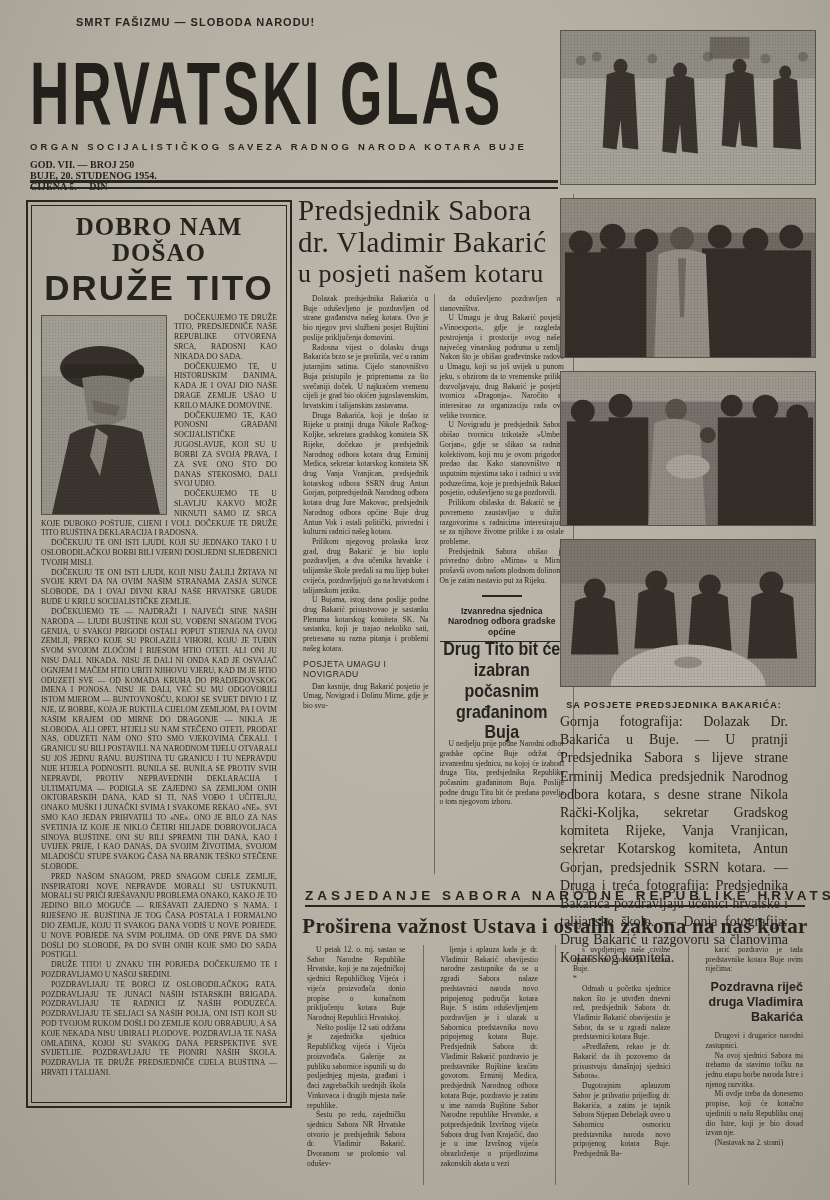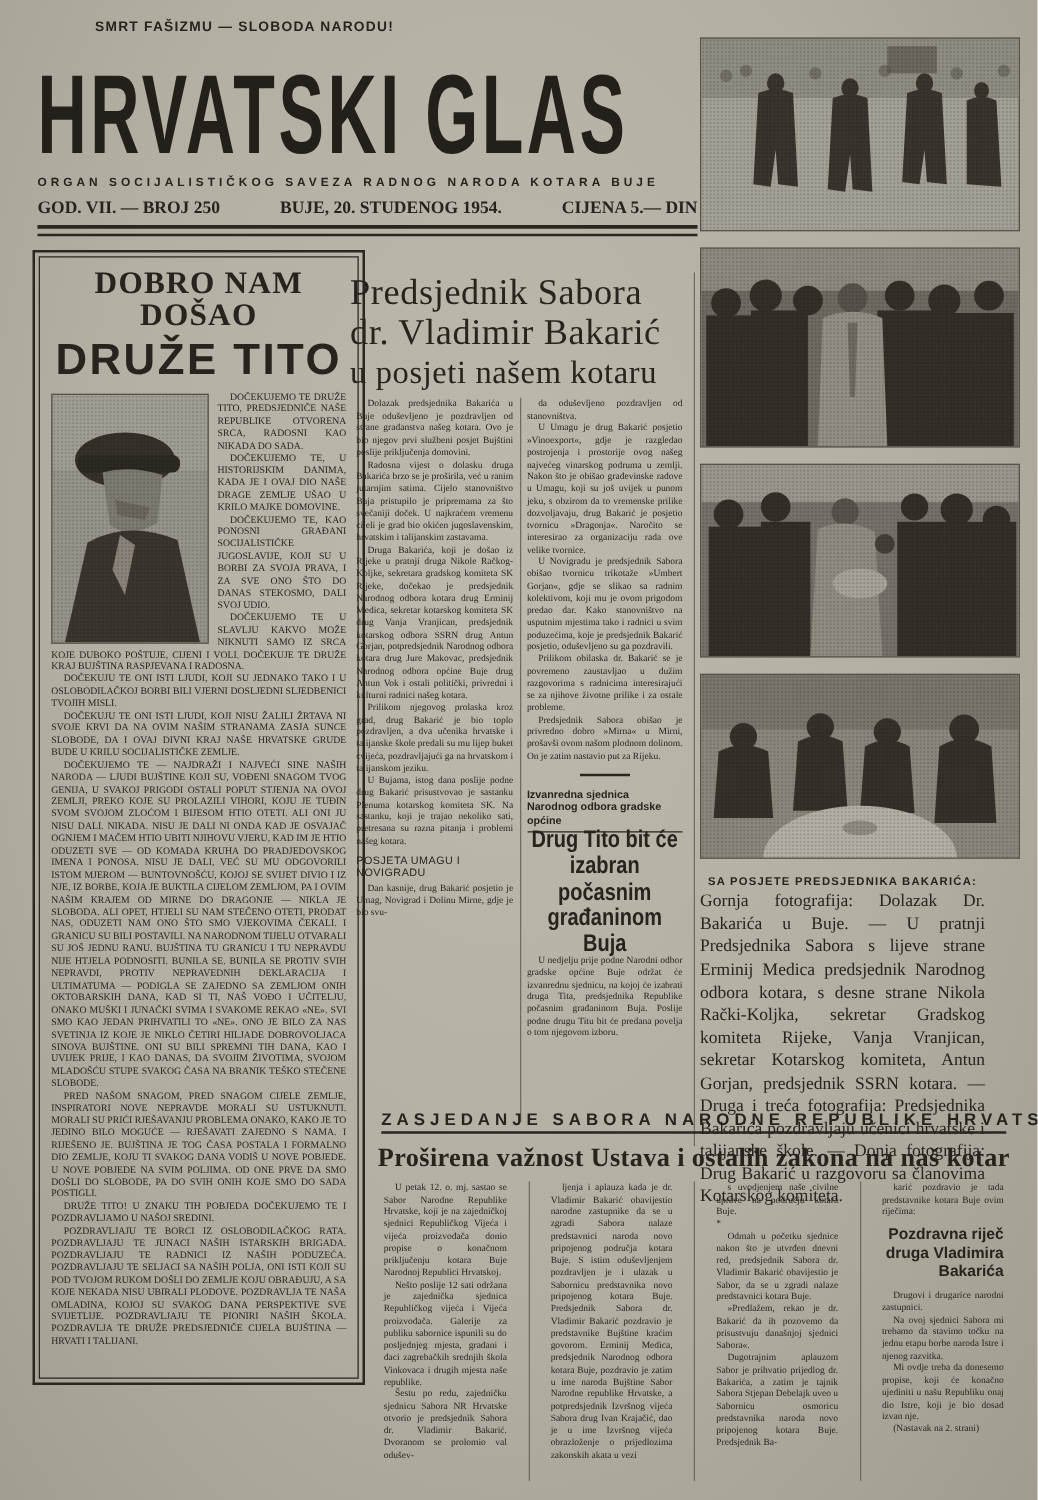--- a/index.html
+++ b/index.html
@@ -14,22 +14,22 @@
   .motto{top:16px;left:32px;font-family:"Liberation Sans",sans-serif;font-weight:bold;font-size:11px;letter-spacing:1px;margin-left:44px;}
   .mast-title{
     top:40px;left:30px;width:530px;height:100px;overflow:visible;
     font-family:"Liberation Sans",sans-serif;font-weight:bold;font-size:58px;letter-spacing:3px;
     transform:scale(0.94,1.55);transform-origin:left top;white-space:nowrap;color:#23201b;
   }
   .mast-sub{
     top:141px;left:30px;width:528px;
     font-family:"Liberation Sans",sans-serif;font-weight:bold;font-size:9.5px;letter-spacing:3.2px;white-space:nowrap;
   }
-  .dateline{top:159px;left:30px;width:528px;display:flex;justify-content:space-between;
-    font-weight:bold;font-size:14px;}
+  .dateline{top:159px;left:30px;width:528px;display:flex;justify-content:center;
+    font-weight:bold;font-size:10px;flex-direction:column;}
   .rules{top:180px;left:30px;width:528px;height:4px;border-top:3px solid #2a2620;border-bottom:2px solid #2a2620;}
   
   .lead-box{top:200px;left:26px;width:266px;height:908px;border:2px solid #2a2620;padding:3px;box-sizing:border-box;}
   .lead-inner{border:1px solid #2a2620;height:100%;box-sizing:border-box;padding:8px 9px;overflow:hidden;}
   .lead-h1{font-size:25px;font-weight:bold;letter-spacing:1px;text-align:center;line-height:1.05;}
   .lead-h2{font-family:"Liberation Sans",sans-serif;font-weight:bold;font-size:35px;letter-spacing:2px;text-align:center;line-height:1.0;margin:3px 0 8px 0;}
   .tito-photo{float:left;width:124px;height:198px;margin:2px 7px 3px 0;border:1px solid #55524a;background:#96938a;}
   .lead-body p{margin:0;font-size:7.8px;line-height:1.26;text-align:justify;text-indent:10px;}
   
   .photo{border:1px solid #55524a;background:#8d897e;position:relative;overflow:hidden;}
@@ -37,30 +37,30 @@
   .halftone::after{
     content:"";position:absolute;inset:0;
     background-image:radial-gradient(#00000026 0.7px, transparent 0.8px);
     background-size:3px 3px;pointer-events:none;
   }
   .photos-col{top:30px;left:560px;width:228px;}
   .photos-col .photo{margin-bottom:13px;box-sizing:border-box;width:256px;}
   .cap-title{font-family:"Liberation Sans",sans-serif;font-weight:bold;font-size:9px;letter-spacing:1px;text-align:center;margin:2px 0 3px 0;}
   .cap-text{font-size:14px;line-height:1.3;text-align:justify;}
   
-  .center{top:194px;left:280px;width:276px;height:699px;border-right:1px solid #6f6b61;box-sizing:border-box;padding-right:4px;margin-top:24px;}
+  .center{top:194px;left:298px;width:276px;height:699px;border-right:1px solid #6f6b61;box-sizing:border-box;padding-right:4px;}
   .main-h{font-size:29px;line-height:1.12;letter-spacing:0.5px;}
   .main-h .l3{font-size:26px;}
   .cols{display:flex;margin-top:6px;height:580px;overflow:hidden;}
   .col{width:50%;box-sizing:border-box;padding:0 5px;}
   .col + .col{border-left:1px solid #6f6b61;}
   .body p{margin:0;font-size:7.6px;line-height:1.28;text-align:justify;text-indent:9px;}
   .subhead{font-family:"Liberation Sans",sans-serif;font-weight:normal;font-size:8.6px;text-align:left;margin:5px 0 3px 0;letter-spacing:0.4px;}
   .divider{width:40px;margin:9px auto;border-top:2px solid #2a2620;}
-  .kicker{font-family:"Liberation Sans",sans-serif;font-weight:bold;font-size:8.6px;text-align:left;line-height:1.25;border-bottom:1px solid #2a2620;padding-bottom:3px;margin-bottom:5px;}
+  .kicker{font-family:"Liberation Sans",sans-serif;font-weight:bold;font-size:8.6px;text-align:center;line-height:1.25;border-bottom:1px solid #2a2620;padding-bottom:3px;margin-bottom:5px;}
   .side-h{font-family:"Liberation Sans",sans-serif;font-weight:bold;font-size:16px;line-height:1.08;text-align:center;margin:2px 0 6px 0;transform:scaleY(1.2);}
   
   .bottom{top:888px;left:290px;width:530px;height:308px;}
   .banner{font-family:"Liberation Sans",sans-serif;font-weight:bold;font-size:13.5px;letter-spacing:4px;text-align:center;
     border-bottom:2px solid #2a2620;padding-bottom:2px;width:500px;margin:0 auto;white-space:nowrap;}
   .bottom-h{font-size:21px;font-weight:bold;text-align:center;letter-spacing:0.3px;margin:7px 0 6px 0;white-space:nowrap;}
   .bcols{display:flex;height:240px;overflow:hidden;}
   .bcol{width:25%;box-sizing:border-box;padding:0 17px;}
   .bcol + .bcol{border-left:1px solid #6f6b61;}
   .star{text-align:center;font-size:10px;margin:3px 0;text-indent:0 !important;}
@@ -95,21 +95,21 @@
             <rect x="20" y="48" width="82" height="14" rx="6" fill="#2c2822"></rect>
             <path d="M40 62 Q62 56 88 64 L84 102 Q62 116 46 104 Z" fill="#7d7a70"></path>
             <path d="M50 84 L78 90 L74 100 L52 96 Z" fill="#6b675e"></path>
             <path d="M10 198 L28 118 Q60 100 100 116 L118 198 Z" fill="#3a352e"></path>
             <path d="M54 112 L66 120 L58 160 L48 140 Z" fill="#8a8379"></path>
           </svg>
         </div>
         <p>DOČEKUJEMO TE DRUŽE TITO, PREDSJEDNIČE NAŠE REPUBLIKE OTVORENA SRCA, RADOSNI KAO NIKADA DO SADA.</p>
         <p>DOČEKUJEMO TE, U HISTORIJSKIM DANIMA, KADA JE I OVAJ DIO NAŠE DRAGE ZEMLJE UŠAO U KRILO MAJKE DOMOVINE.</p>
         <p>DOČEKUJEMO TE, KAO PONOSNI GRAĐANI SOCIJALISTIČKE JUGOSLAVIJE, KOJI SU U BORBI ZA SVOJA PRAVA, I ZA SVE ONO ŠTO DO DANAS STEKOSMO, DALI SVOJ UDIO.</p>
-        <p>DOČEKUJEMO TE U SLAVLJU KAKVO MOŽE NIKNUTI SAMO IZ SRCA KOJE DUBOKO POŠTUJE, CIJENI I VOLI. DOČEKUJE TE DRUŽE KRAJ BUJŠTINA RASPJEVANA I RADOSNA.</p>
+        <p>DOČEKUJEMO TE U SLAVLJU KAKVO MOŽE NIKNUTI SAMO IZ SRCA KOJE DUBOKO POŠTUJE, CIJENI I VOLI. DOČEKUJE TE DRUŽE TITO BUJŠTINA DEKLARACIJA I RADOSNA.</p>
         <p>DOČEKUJU TE ONI ISTI LJUDI, KOJI SU JEDNAKO TAKO I U OSLOBODILAČKOJ BORBI BILI VJERNI DOSLJEDNI SLJEDBENICI TVOJIH MISLI.</p>
         <p>DOČEKUJU TE ONI ISTI LJUDI, KOJI NISU ŽALILI ŽRTAVA NI SVOJE KRVI DA NA OVIM NAŠIM STRANAMA ZASJA SUNCE SLOBODE, DA I OVAJ DIVNI KRAJ NAŠE HRVATSKE GRUDE BUDE U KRILU SOCIJALISTIČKE ZEMLJE.</p>
         <p>DOČEKUJEMO TE — NAJDRAŽI I NAJVEĆI SINE NAŠIH NARODA — LJUDI BUJŠTINE KOJI SU, VOĐENI SNAGOM TVOG GENIJA, U SVAKOJ PRIGODI OSTALI POPUT STJENJA NA OVOJ ZEMLJI, PREKO KOJE SU PROLAZILI VIHORI, KOJU JE TUĐIN SVOM SVOJOM ZLOĆOM I BIJESOM HTIO OTETI. ALI ONI JU NISU DALI. NIKADA. NISU JE DALI NI ONDA KAD JE OSVAJAČ OGNJEM I MAČEM HTIO UBITI NJIHOVU VJERU, KAD IM JE HTIO ODUZETI SVE — OD KOMADA KRUHA DO PRADJEDOVSKOG IMENA I PONOSA. NISU JE DALI, VEĆ SU MU ODGOVORILI ISTOM MJEROM — BUNTOVNOŠĆU, KOJOJ SE SVIJET DIVIO I IZ NJE, IZ BORBE, KOJA JE BUKTILA CIJELOM ZEMLJOM, PA I OVIM NAŠIM KRAJEM OD MIRNE DO DRAGONJE — NIKLA JE SLOBODA. ALI OPET, HTJELI SU NAM STEČENO OTETI, PRODAT NAS, ODUZETI NAM ONO ŠTO SMO VJEKOVIMA ČEKALI. I GRANICU SU BILI POSTAVILI. NA NARODNOM TIJELU OTVARALI SU JOŠ JEDNU RANU. BUJŠTINA TU GRANICU I TU NEPRAVDU NIJE HTJELA PODNOSITI. BUNILA SE. BUNILA SE PROTIV SVIH NEPRAVDI, PROTIV NEPRAVEDNIH DEKLARACIJA I ULTIMATUMA — PODIGLA SE ZAJEDNO SA ZEMLJOM ONIH OKTOBARSKIH DANA, KAD SI TI, NAŠ VOĐO I UČITELJU, ONAKO MUŠKI I JUNAČKI SVIMA I SVAKOME REKAO «NE». SVI SMO KAO JEDAN PRIHVATILI TO «NE». ONO JE BILO ZA NAS SVETINJA IZ KOJE JE NIKLO ČETIRI HILJADE DOBROVOLJACA SINOVA BUJŠTINE. ONI SU BILI SPREMNI TIH DANA, KAO I UVIJEK PRIJE, I KAO DANAS, DA SVOJIM ŽIVOTIMA, SVOJOM MLADOŠĆU STUPE SVAKOG ČASA NA BRANIK TEŠKO STEČENE SLOBODE.</p>
         <p>PRED NAŠOM SNAGOM, PRED SNAGOM CIJELE ZEMLJE, INSPIRATORI NOVE NEPRAVDE MORALI SU USTUKNUTI. MORALI SU PRIĆI RJEŠAVANJU PROBLEMA ONAKO, KAKO JE TO JEDINO BILO MOGUĆE — RJEŠAVATI ZAJEDNO S NAMA. I RIJEŠENO JE. BUJŠTINA JE TOG ČASA POSTALA I FORMALNO DIO ZEMLJE, KOJU TI SVAKOG DANA VODIŠ U NOVE POBJEDE. U NOVE POBJEDE NA SVIM POLJIMA. OD ONE PRVE DA SMO DOŠLI DO SLOBODE, PA DO SVIH ONIH KOJE SMO DO SADA POSTIGLI.</p>
         <p>DRUŽE TITO! U ZNAKU TIH POBJEDA DOČEKUJEMO TE I POZDRAVLJAMO U NAŠOJ SREDINI.</p>
         <p>POZDRAVLJAJU TE BORCI IZ OSLOBODILAČKOG RATA. POZDRAVLJAJU TE JUNACI NAŠIH ISTARSKIH BRIGADA. POZDRAVLJAJU TE RADNICI IZ NAŠIH PODUZEĆA. POZDRAVLJAJU TE SELJACI SA NAŠIH POLJA, ONI ISTI KOJI SU POD TVOJOM RUKOM DOŠLI DO ZEMLJE KOJU OBRAĐUJU, A SA KOJE NEKADA NISU UBIRALI PLODOVE. POZDRAVLJA TE NAŠA OMLADINA, KOJOJ SU SVAKOG DANA PERSPEKTIVE SVE SVIJETLIJE. POZDRAVLJAJU TE PIONIRI NAŠIH ŠKOLA. POZDRAVLJA TE DRUŽE PREDSJEDNIČE CIJELA BUJŠTINA — HRVATI I TALIJANI.</p>
       </div>
     </div>
   </div>
 

